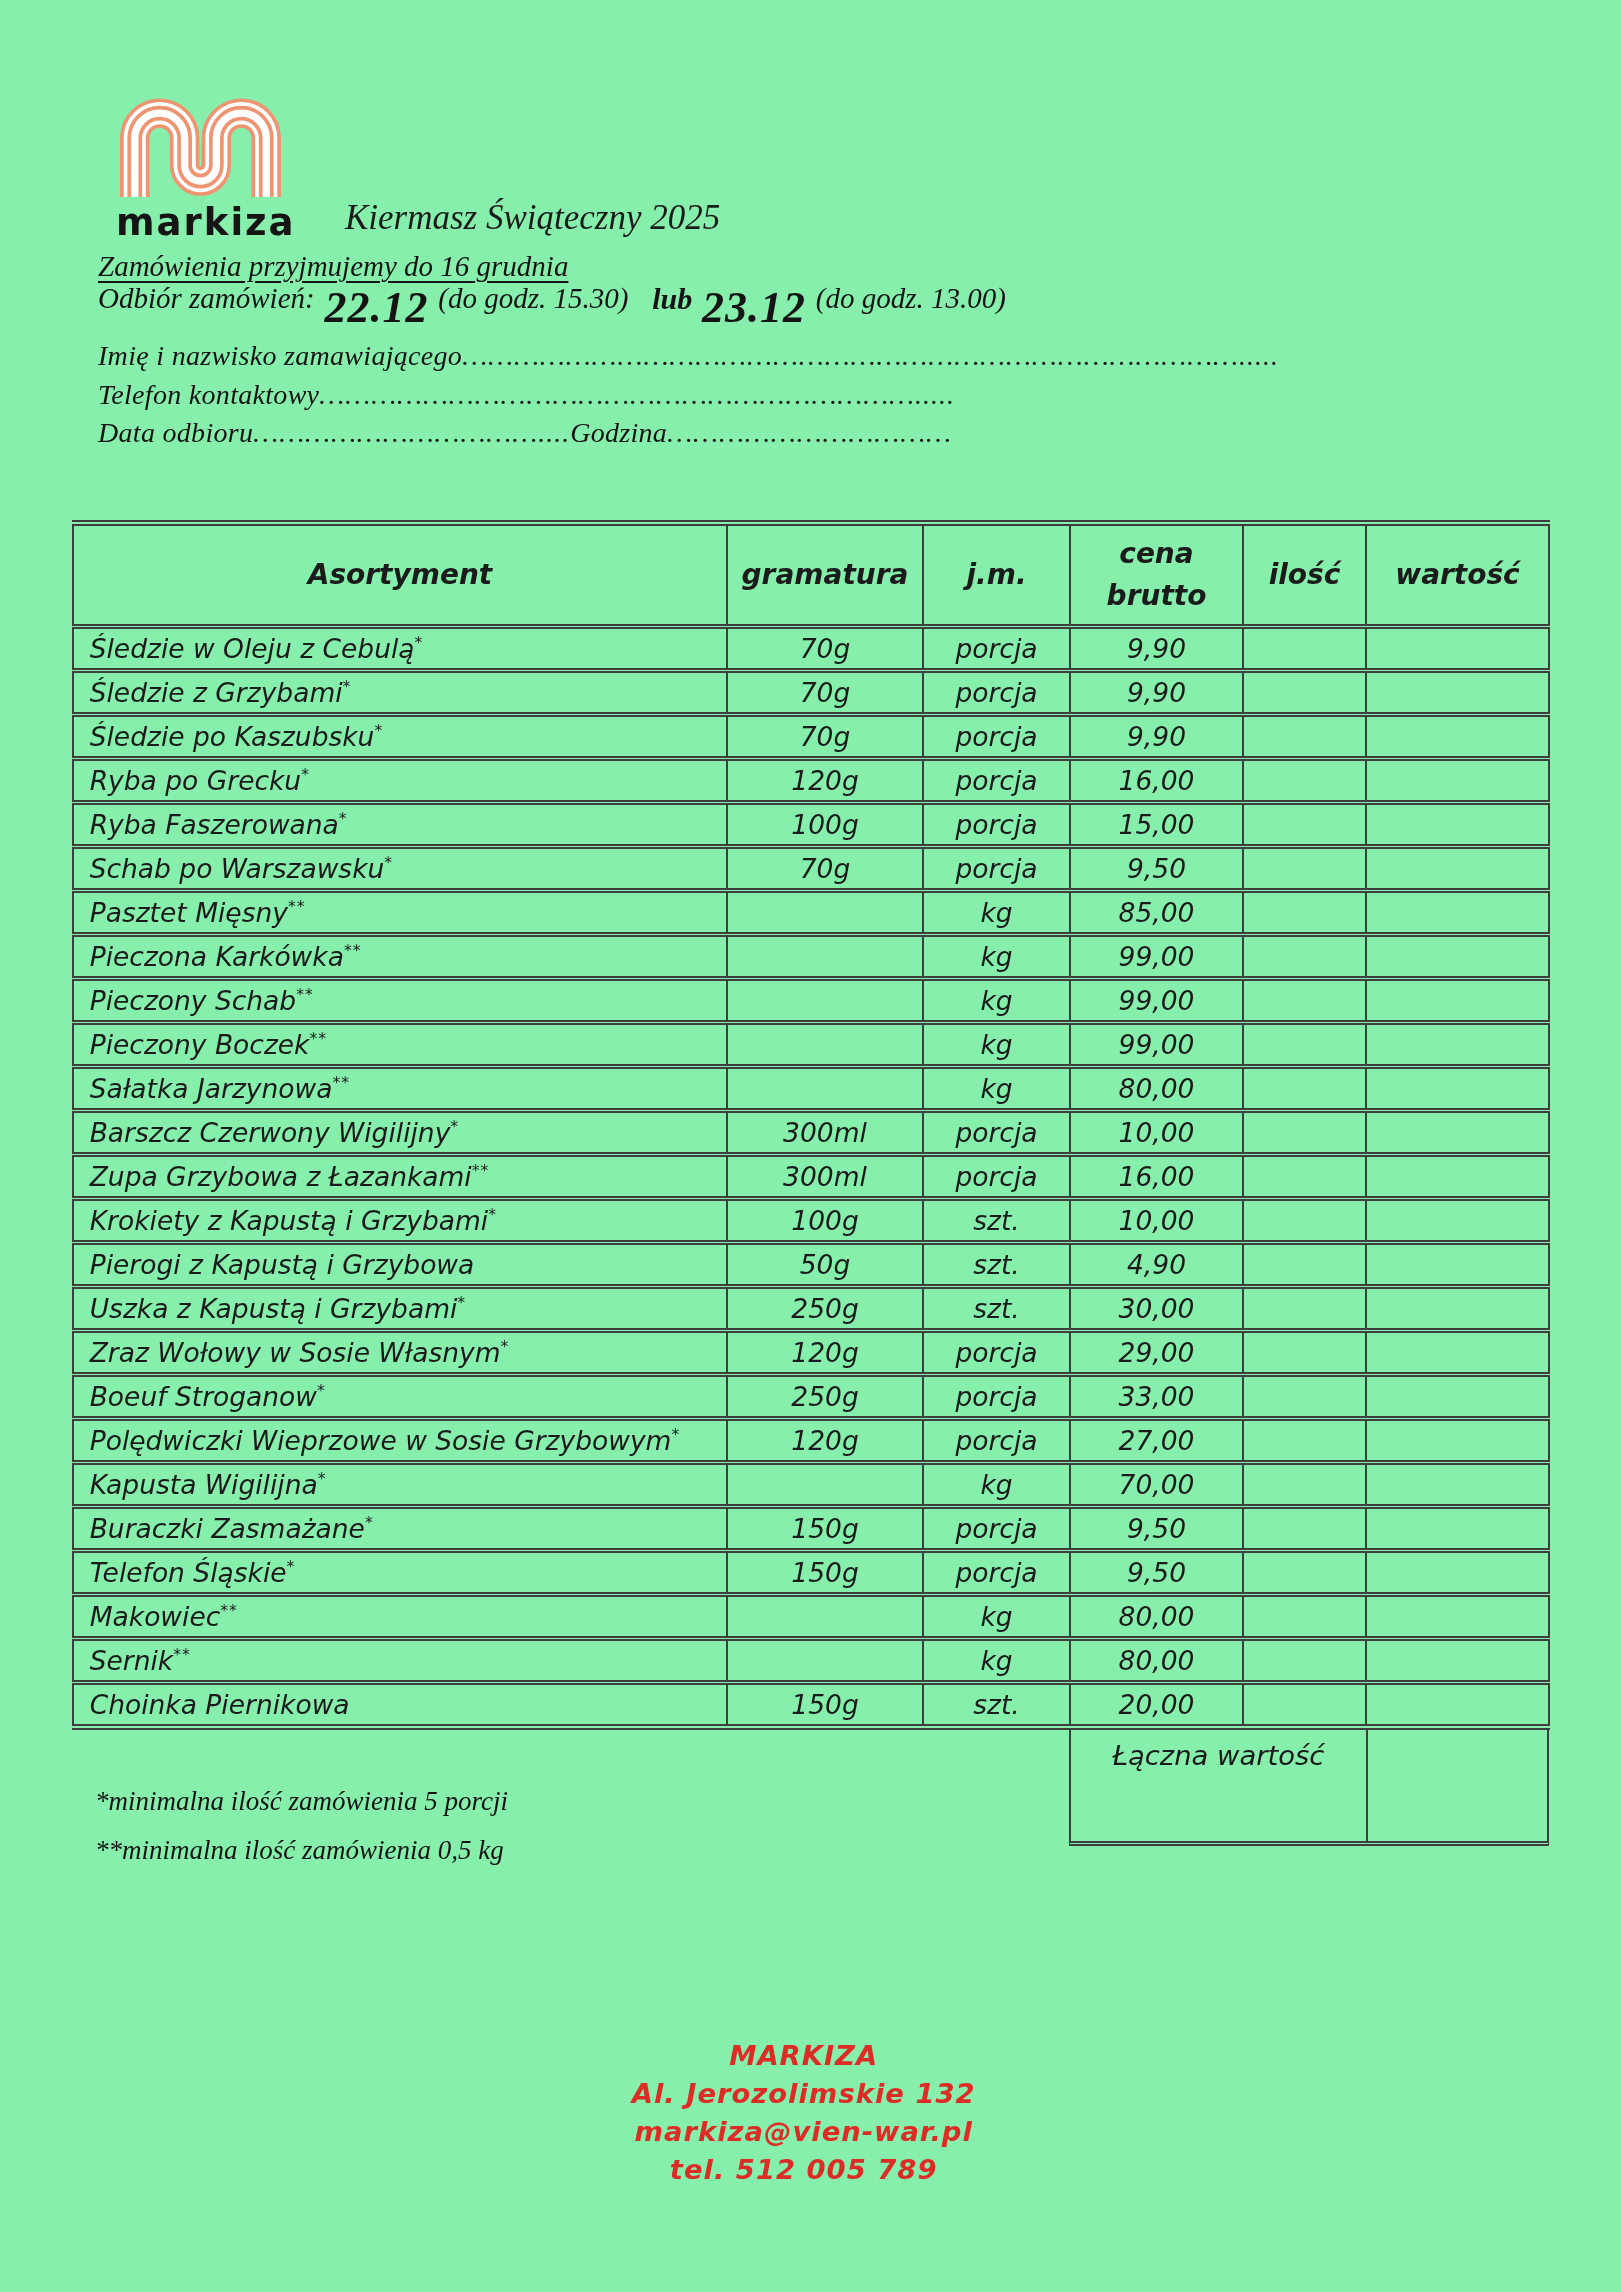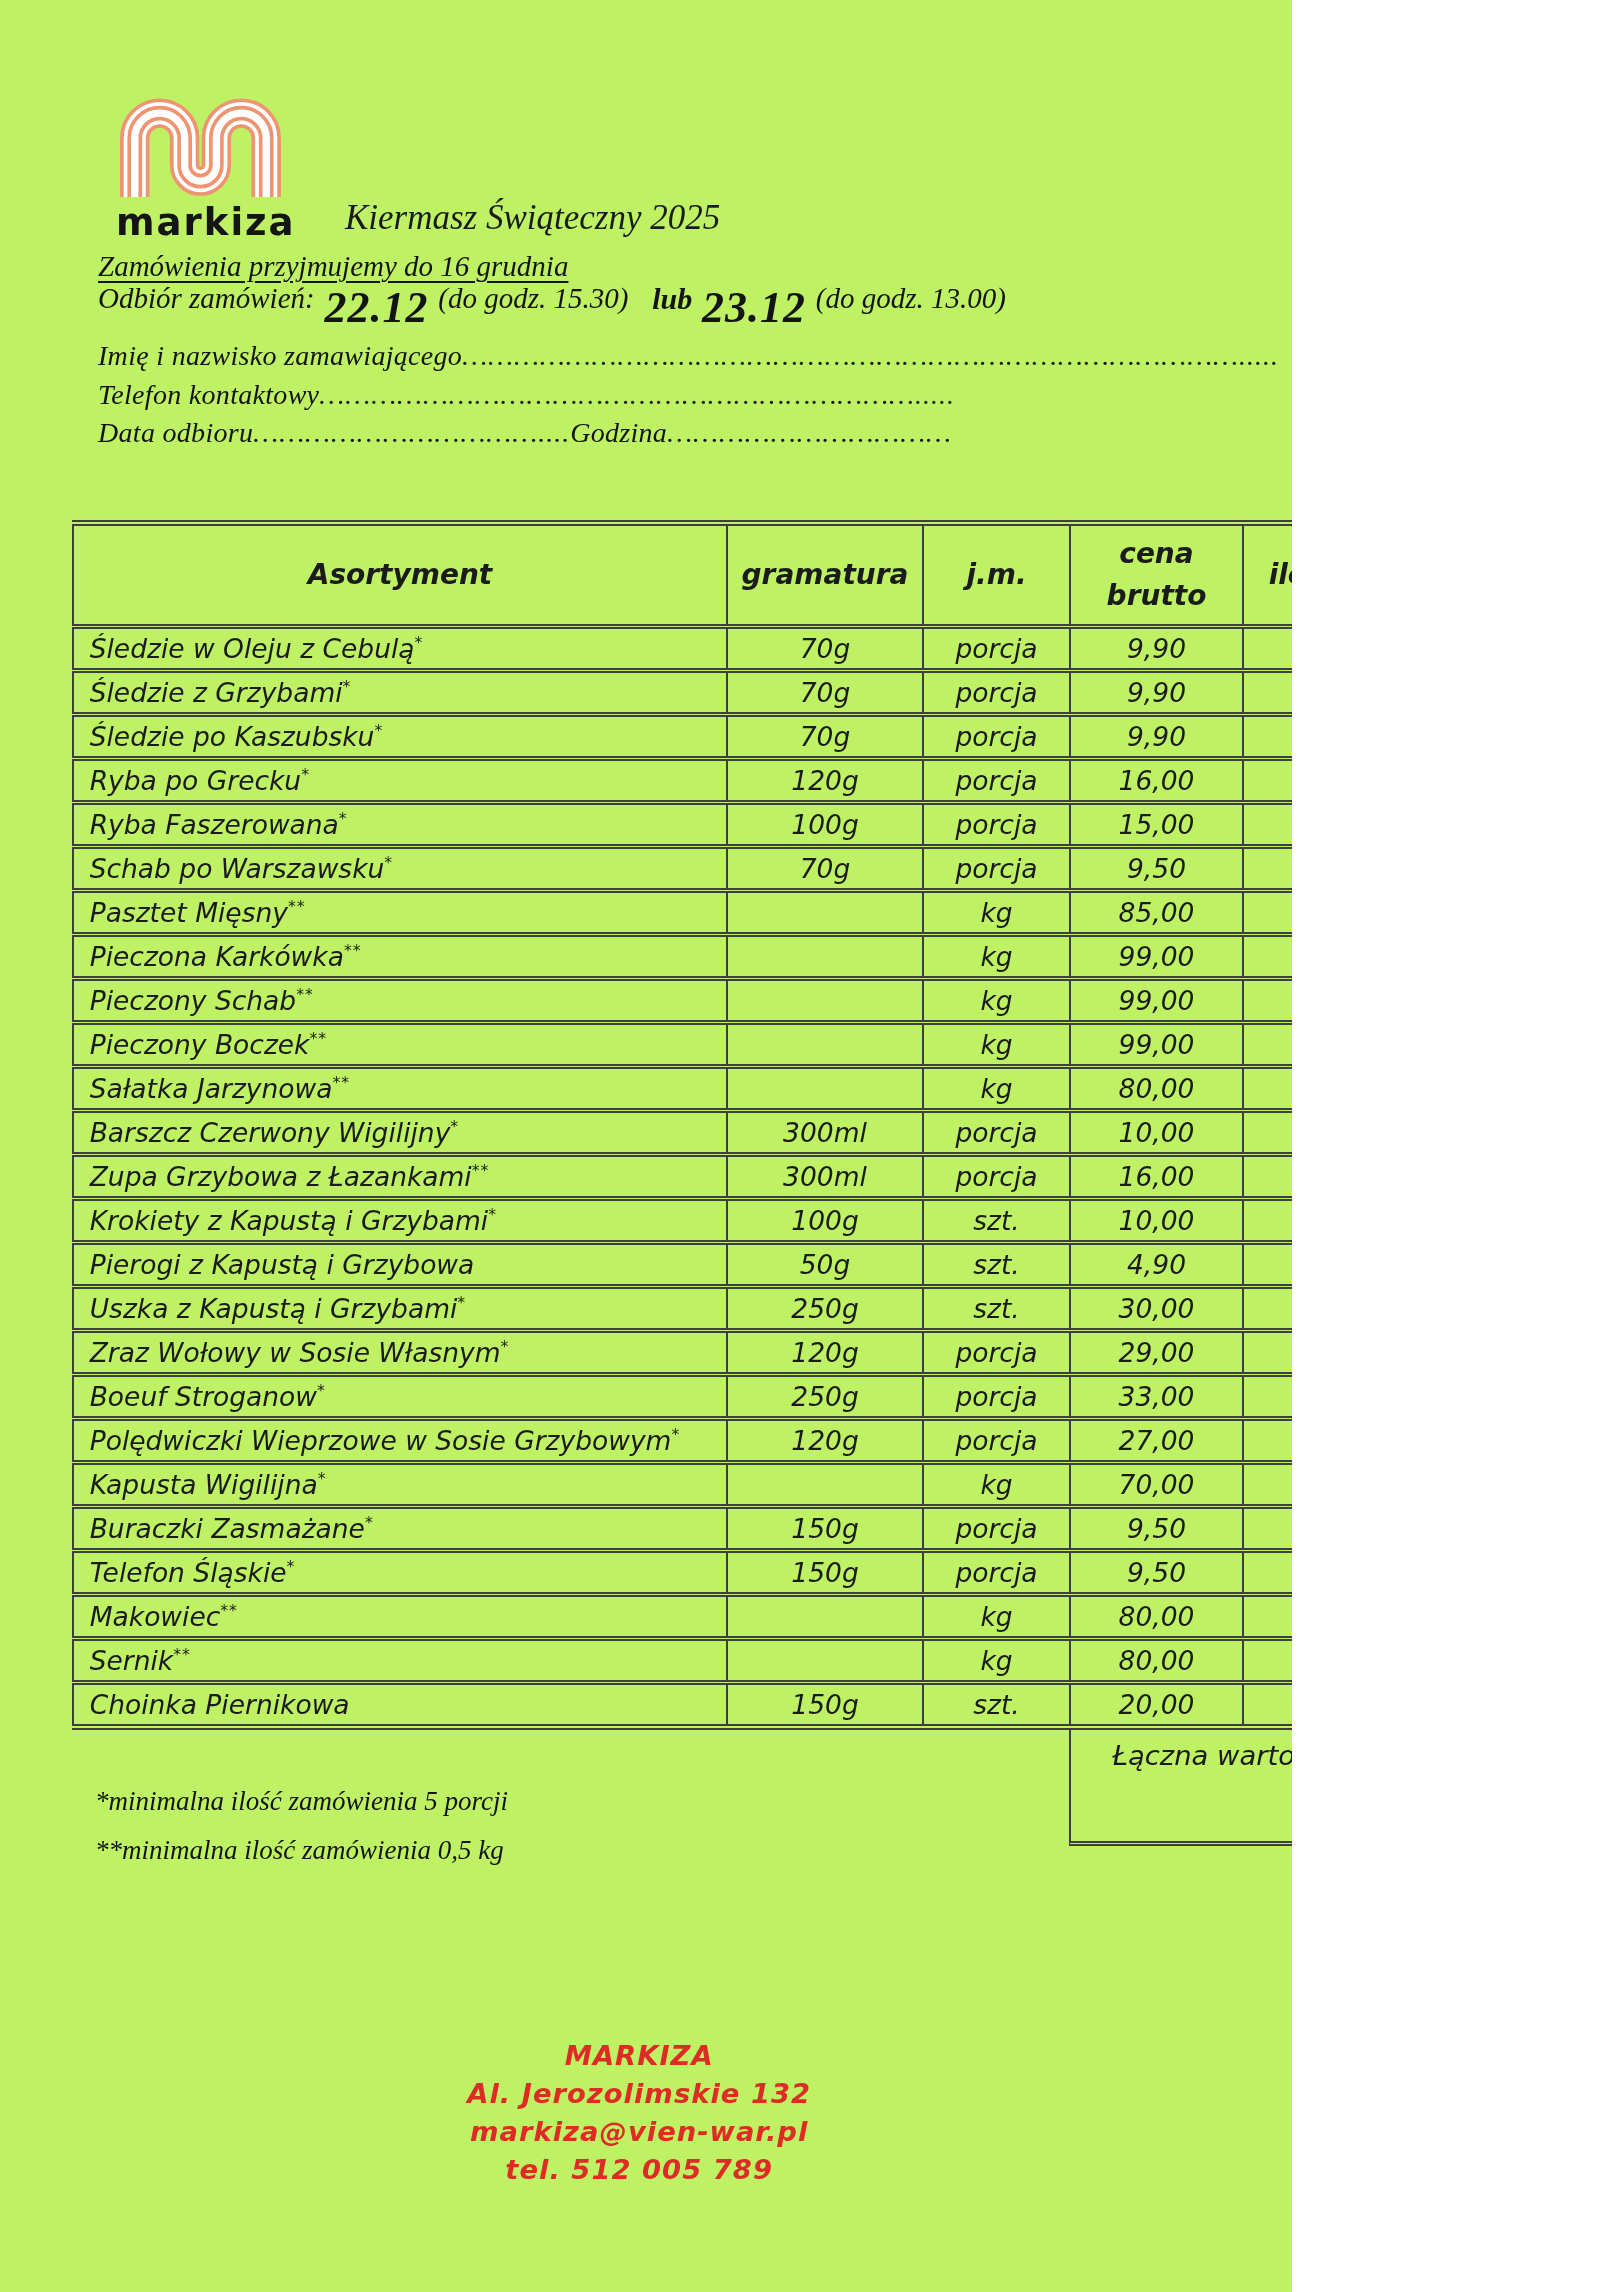--- a/index.html
+++ b/index.html
@@ -4,22 +4,22 @@
 <style>
   :root{
     --c-logo:#ef9470;
     --c-red:#dd2b25;
     --c-border:#3e3e3e;
     --c-ink:#1b1b1b;
   }
   html,body{margin:0;padding:0;background:#ffffff;}
   .page{
     position:relative;
-    width:1292px;height:2293px;
-    background:#bef264;
+    width:1621px;height:2293px;
+    background:#86efac;
     font-family:"DejaVu Sans",sans-serif;
     color:var(--c-ink);
     overflow:hidden;
   }
   
   .brand{position:absolute;left:116px;top:95px;width:196px;}
   .logo-svg{display:block;width:169px;height:102px;}
   .lg-o{stroke:var(--c-logo);fill:none;}
   .lg-w{stroke:#ffffff;fill:none;}
   .brand-name{

